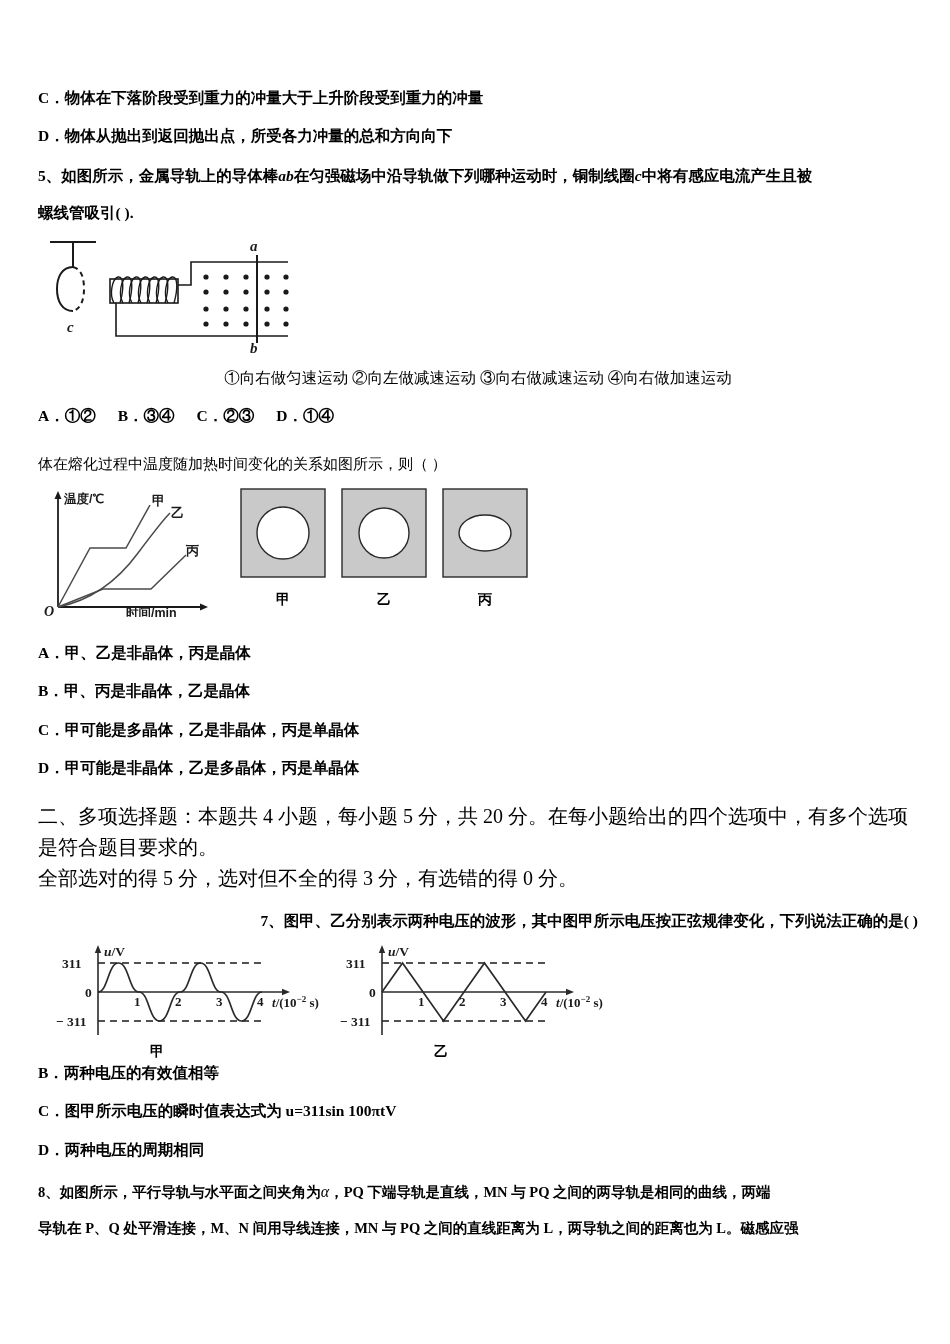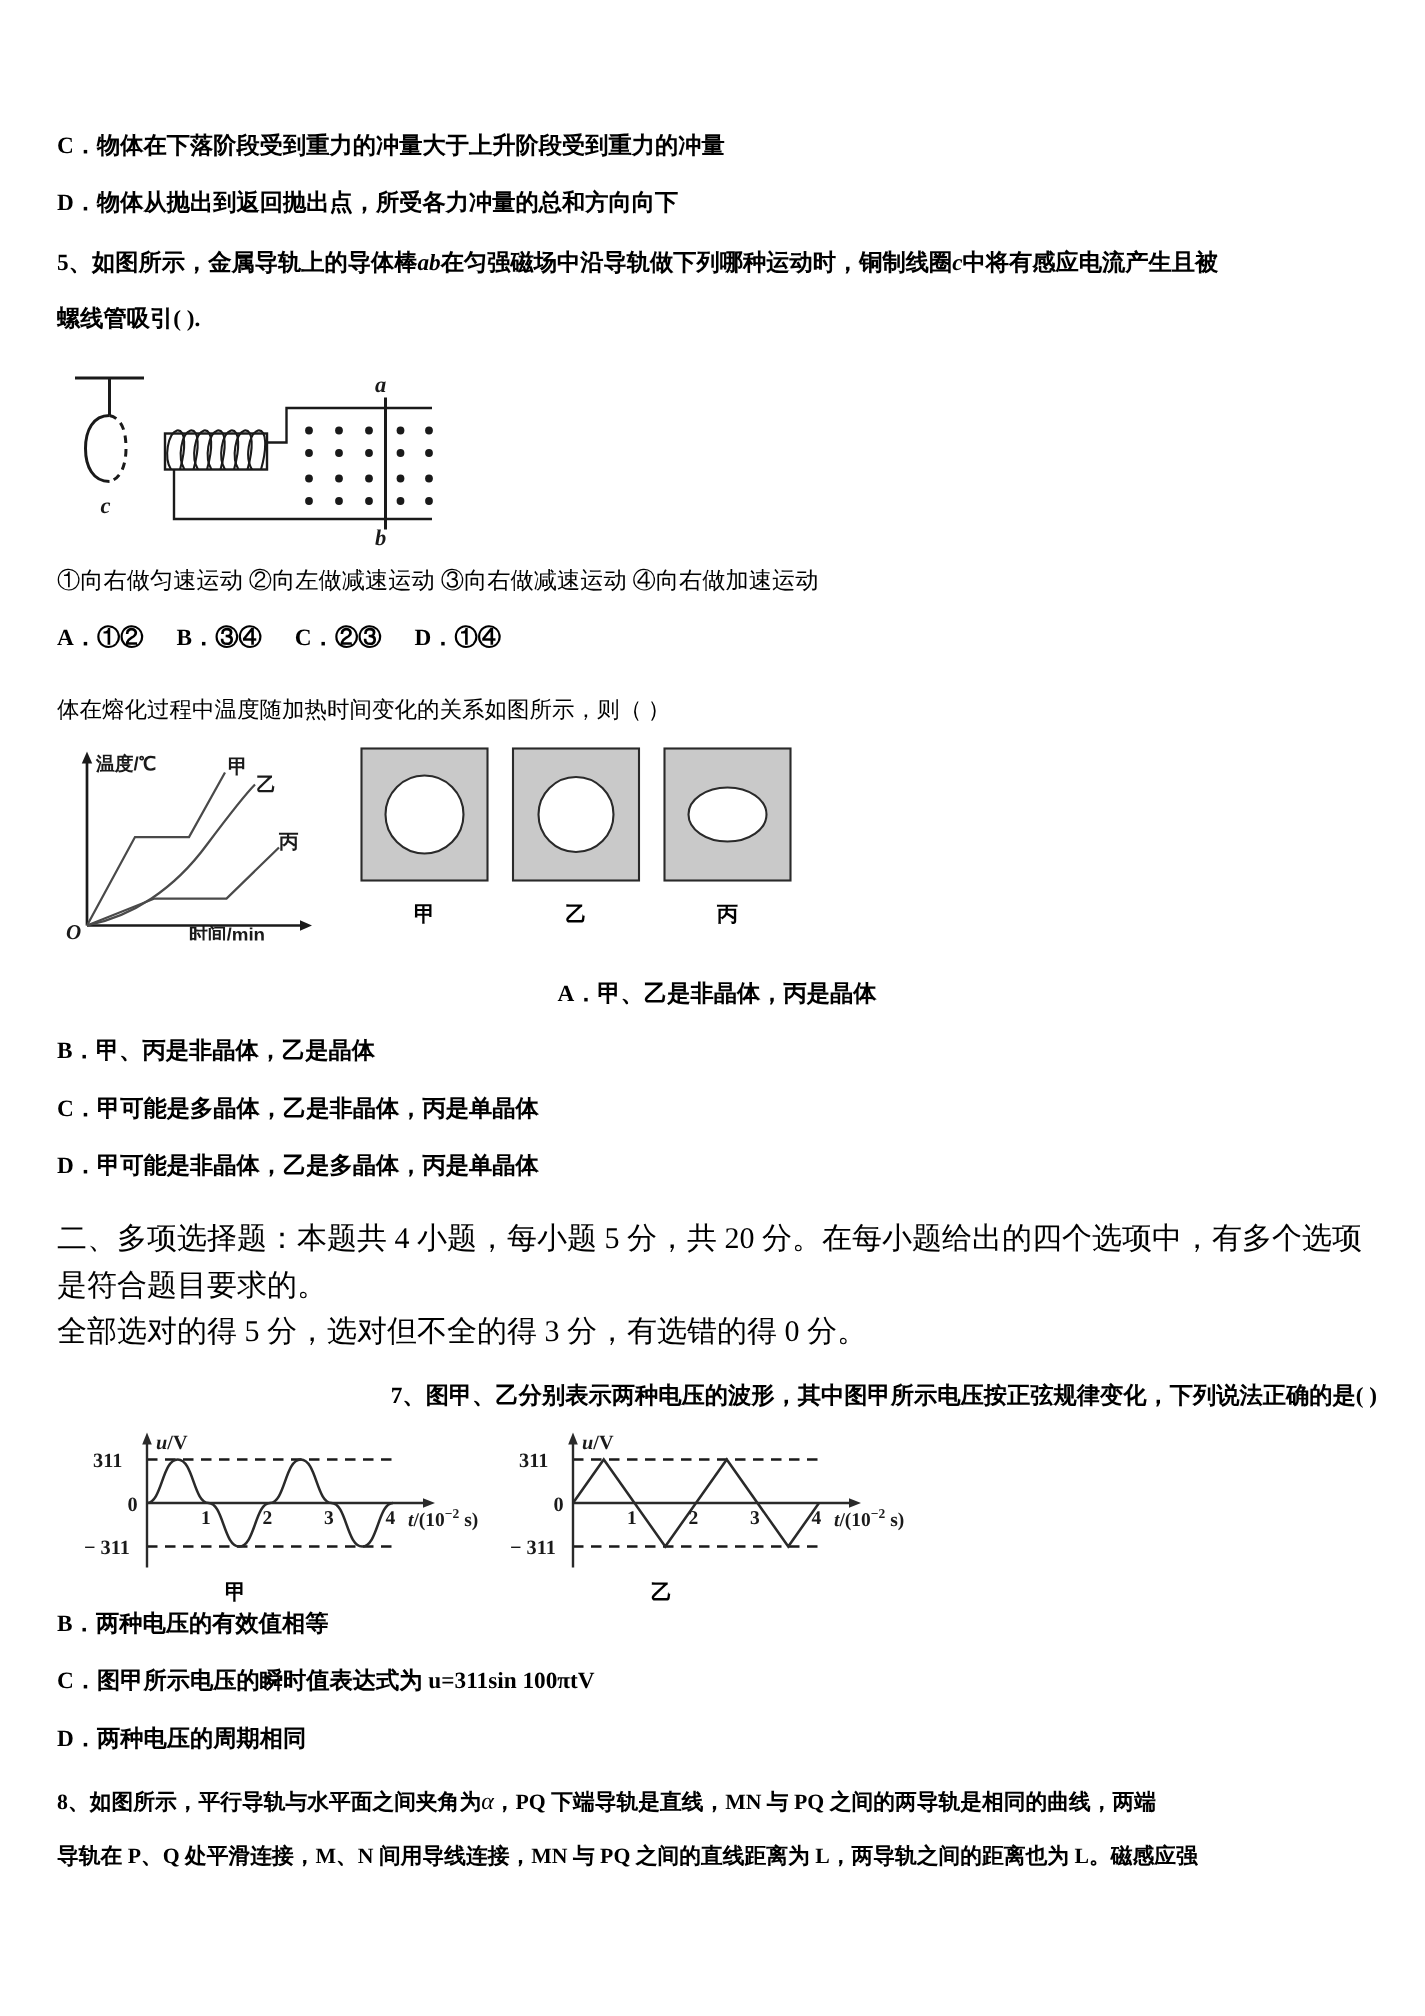--- a/index.html
+++ b/index.html
@@ -39,21 +39,21 @@
     display: inline-block;
     min-width: 26px;
     font-weight: bold;
   }
   .qline {
     font-size: 15.5px;
     line-height: 1.62;
     margin: 0 0 10px 0;
     font-weight: bold;
   }
-  .qline.normal { font-weight: normal; }
+  .qline.normal { font-weight: normal; text-align: center; }
   .ital { font-style: italic; }
   .sect {
     font-size: 20px;
     line-height: 1.55;
     margin: 0;
     font-weight: normal;
   }
   .q6text {
     font-size: 15px;
     line-height: 2.0;
@@ -82,21 +82,21 @@
   <div class="content">
 
     <div class="opt">
       <span class="ltr">C．</span><span>物体在下落阶段受到重力的冲量大于上升阶段受到重力的冲量</span>
     </div>
     <div class="opt">
       <span class="ltr">D．</span><span>物体从抛出到返回抛出点，所受各力冲量的总和方向向下</span>
     </div>
 
     <div class="qline" style="margin-bottom:12px;"><span>5、</span><span>如图所示，金属导轨上的导体棒</span><span class="ital">ab</span><span>在匀强磁场中沿导轨做下列哪种运动时，铜制线圈</span><span class="ital">c</span><span>中将有感应电流产生且被</span></div>
-    <div class="qline" style="margin-bottom:18px;">螺线管吸引(        ).</div>
+    <div class="qline" style="margin-bottom:8px;">螺线管吸引(        ).</div>
 
     <div class="figwrap" style="height:122px;">
       <svg width="300" height="122" viewBox="0 0 300 122">
 
         <line x1="12" y1="9" x2="58" y2="9" stroke="#1a1a1a" stroke-width="2"></line>
 
         <line x1="35" y1="9" x2="35" y2="34" stroke="#1a1a1a" stroke-width="2"></line>
 
         <path d="M35,34 C24,34 19,44 19,56 C19,68 24,78 35,78" stroke="#1a1a1a" stroke-width="2" fill="none"></path>
         <path d="M35,34 C44,36 46,46 46,56 C46,66 43,76 35,78" stroke="#1a1a1a" stroke-width="2" fill="none" stroke-dasharray="5,4"></path>
@@ -196,21 +196,21 @@
 
       <div style="margin-left:5px;">
         <svg width="96" height="102" viewBox="0 0 96 102">
           <rect x="6" y="4" width="84" height="88" fill="#c9c9c9" stroke="#2a2a2a" stroke-width="1.4"></rect>
           <ellipse cx="48" cy="48" rx="26" ry="18" fill="#ffffff" stroke="#2a2a2a" stroke-width="1.4"></ellipse>
         </svg>
         <div class="fig-caption" style="margin-top:4px;">丙</div>
       </div>
     </div>
 
-    <div class="opt" style="margin-top:24px;text-align:center;">
+    <div class="opt" style="margin-top:24px;">
       <span class="ltr">A．</span><span>甲、乙是非晶体，丙是晶体</span>
     </div>
     <div class="opt">
       <span class="ltr">B．</span><span>甲、丙是非晶体，乙是晶体</span>
     </div>
     <div class="opt">
       <span class="ltr">C．</span><span>甲可能是多晶体，乙是非晶体，丙是单晶体</span>
     </div>
     <div class="opt" style="margin-bottom:22px;">
       <span class="ltr">D．</span><span>甲可能是非晶体，乙是多晶体，丙是单晶体</span>

